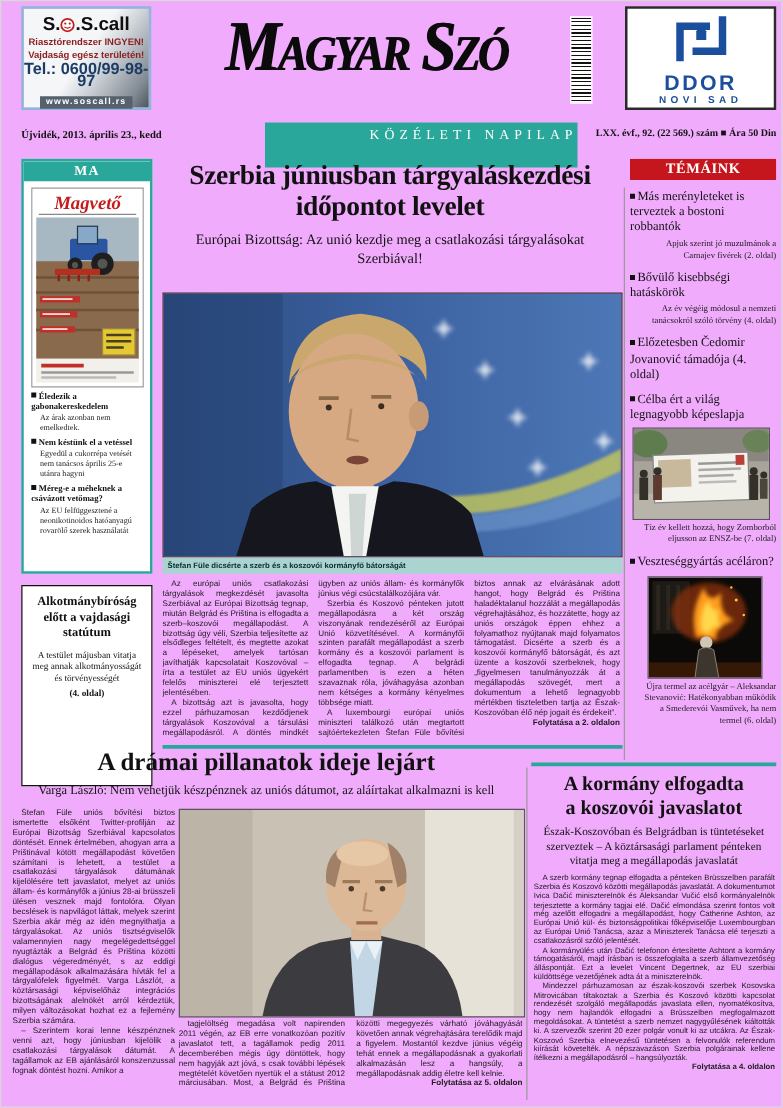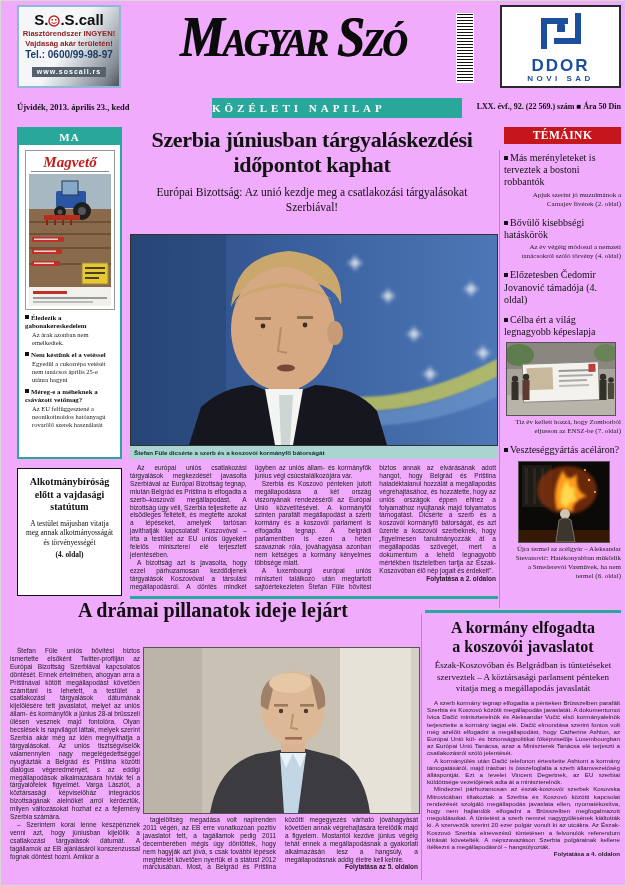--- a/index.html
+++ b/index.html
@@ -5,41 +5,41 @@
   html,body{margin:0;padding:0;}
   body{width:626px;height:886px;background:#e9e9e6;font-family:"Liberation Serif","DejaVu Serif",serif;color:#111;}
   #page{position:relative;width:626px;height:886px;background:#f0abfc;overflow:hidden;box-shadow:inset 0 0 0 1px #d8d8d4;}
   .sans{font-family:"Liberation Sans","DejaVu Sans",sans-serif;}
 
   
   .sos{position:absolute;left:17px;top:5px;width:104px;height:83px;border:2px solid #8fb8d8;background:linear-gradient(125deg,#f4f6f8 48%,#cfd4d9 62%,#828a93 88%,#4d545c);text-align:center;padding-top:5px;box-sizing:border-box;}
   .sos-title{font-weight:bold;font-size:15px;line-height:15px;color:#0e0e0e;}
   .sos-face{display:inline-block;vertical-align:-2px;}
   .sos-l1,.sos-l2{color:#8b1e1e;font-weight:bold;font-size:7.6px;line-height:10px;}
-  .sos-l3{color:#1c3c66;font-weight:bold;font-size:10px;line-height:10px;margin-top:1px;}
+  .sos-l3{color:#1c3c66;font-weight:bold;font-size:13px;line-height:10px;margin-top:1px;}
   .sos-l4{display:inline-block;margin-top:3px;padding:0 5px;background:#55626d;color:#fff;font-weight:bold;font-size:7px;line-height:10px;letter-spacing:1px;}
   .mast-title{position:absolute;left:125px;top:8px;width:335px;text-align:center;font-weight:bold;font-style:italic;font-variant:small-caps;font-size:50px;line-height:1;letter-spacing:-2px;transform:scaleY(1.14);transform-origin:top;color:#0b0b0b;text-shadow:1px 0 0 #0b0b0b;}
   .mast-site{position:absolute;left:125px;top:85px;width:335px;text-align:center;font-weight:bold;font-size:7px;letter-spacing:5px;color:#222;}
   .barcode{position:absolute;left:456px;top:13px;width:16px;height:68px;background:repeating-linear-gradient(180deg,#111 0 1px,#fff 1px 3px);border:1px solid #fff;}
   .ddor{position:absolute;left:500px;top:5px;width:121px;height:83px;border:2px solid #2a2a2a;background:#fff;text-align:center;box-sizing:border-box;padding-top:2px;}
   .ddor-name{color:#1c4e9e;font-weight:bold;font-size:17px;line-height:17px;letter-spacing:2px;}
   .ddor-city{color:#1c4e9e;font-weight:bold;font-size:8px;letter-spacing:3.5px;line-height:10px;}
   .dateline{position:absolute;left:17px;top:102px;font-size:8.5px;font-weight:bold;}
-  .tagline{position:absolute;left:212px;top:98px;width:250px;height:20px;background:#2aa79b;color:#fff;text-align:left;font-weight:bold;font-size:11px;letter-spacing:4px;line-height:20px;}
+  .tagline{position:absolute;left:212px;top:98px;width:250px;height:36px;background:#2aa79b;color:#fff;text-align:right;font-weight:normal;font-size:11px;letter-spacing:4px;line-height:20px;}
   .issue{position:absolute;right:5px;top:102px;width:220px;text-align:right;font-size:8px;font-weight:bold;}
 
   
   .ma-box{position:absolute;left:17px;top:127px;width:105px;height:332px;border:2px solid #2aa79b;background:#fff;box-sizing:border-box;overflow:hidden;}
   .ma-head{background:#2aa79b;color:#fff;text-align:center;font-weight:bold;font-size:11px;height:16px;line-height:16px;letter-spacing:1px;}
   .ma-cover{display:block;margin:5px auto 3px;width:88px;height:158px;border:1px solid #999;}
   .ma-item{margin:4px 5px 0 6px;}
   .ma-title{font-weight:bold;font-size:6.9px;line-height:1.18;}
   .ma-text{margin-left:7px;margin-top:1px;font-size:6.5px;line-height:1.22;color:#222;}
   .sq{display:inline-block;width:4px;height:4px;background:#111;margin-right:2px;vertical-align:1px;}
-  .statute{position:absolute;left:17px;top:468px;width:105px;height:128px;border:1px solid #111;box-sizing:border-box;text-align:center;padding:7px 5px 0;background:#fff;}
+  .statute{position:absolute;left:17px;top:468px;width:105px;height:161px;border:1px solid #111;box-sizing:border-box;text-align:center;padding:7px 5px 0;background:#fff;}
   .statute-t{font-weight:bold;font-size:10px;line-height:1.25;}
   .statute-x{font-size:7.4px;line-height:1.3;margin-top:5px;}
   .statute-p{font-weight:bold;font-size:7.4px;margin-top:3px;}
 
   
   .lead-h{position:absolute;left:126px;top:127px;width:372px;text-align:center;font-weight:bold;font-size:22px;line-height:1.15;letter-spacing:-0.3px;}
   .lead-s{position:absolute;left:146px;top:185px;width:332px;text-align:center;font-size:11.5px;line-height:1.3;}
   .lead-photo{position:absolute;left:130px;top:234px;width:366px;height:210px;border:1px solid #333;overflow:hidden;}
   .lead-cap{position:absolute;left:130px;top:446px;width:368px;height:13px;background:#a9d4cf;color:#0c2a33;font-weight:bold;font-size:6.2px;line-height:13px;padding-left:4px;box-sizing:border-box;}
   .lead-body{position:absolute;left:130px;top:464px;width:366px;height:129px;column-count:3;column-gap:8px;font-size:6.5px;line-height:7.9px;text-align:justify;overflow:hidden;color:#1b1b1b;}
@@ -77,21 +77,21 @@
 <div id="page">
 
   <div class="sos sans">
     <div class="sos-title"><span>S.</span><span class="sos-face"><svg width="12" height="12" viewBox="0 0 12 12">
             <circle cx="6" cy="6" r="5" fill="#fff" stroke="#c02020" stroke-width="1.4"></circle>
             <circle cx="4.2" cy="4.8" r="0.9" fill="#c02020"></circle>
             <circle cx="7.8" cy="4.8" r="0.9" fill="#c02020"></circle>
             <path d="M3.5,7.5 Q6,9.5 8.5,7.5" fill="none" stroke="#c02020" stroke-width="1"></path>
           </svg></span><span>.S.call</span></div>
     <div class="sos-l1">Riasztórendszer INGYEN!</div>
-    <div class="sos-l2">Vajdaság akár területén!</div>
+    <div class="sos-l2">Vajdaság egész területén!</div>
     <div class="sos-l3">Tel.: 0600/99-98-97</div>
     <div class="sos-l4">www.soscall.rs</div>
   </div>
 
   <div class="mast-title">Magyar Szó</div>
   <div class="barcode"></div>
 
   <div class="ddor sans">
     <span><svg width="58" height="44" viewBox="0 0 58 44">
           <g fill="none" stroke="#1c4e9e" stroke-width="6">
@@ -161,21 +161,21 @@
       <div class="ma-text">Az EU felfüggesztené a neonikotinoidos hatóanyagú rovarölő szerek használatát</div>
     </div>
   </div>
 
   <div class="statute">
     <div class="statute-t">Alkotmánybíróság előtt a vajdasági statútum</div>
     <div class="statute-x">A testület májusban vitatja meg annak alkotmányosságát és törvényességét</div>
     <div class="statute-p">(4. oldal)</div>
   </div>
 
-  <div class="lead-h">Szerbia júniusban tárgyaláskezdési időpontot kaphat</div>
+  <div class="lead-h">Szerbia júniusban tárgyaláskezdési időpontot levelet</div>
   <div class="lead-s">Európai Bizottság: Az unió kezdje meg a csatlakozási tárgyalásokat Szerbiával!</div>
 
   <div class="lead-photo">
     <svg width="366" height="210" viewBox="0 0 366 210" preserveAspectRatio="none">
       <defs>
         <linearGradient id="pbg" x1="0" y1="0" x2="1" y2="0">
             <stop offset="0" stop-color="#2c4a7e"></stop>
             <stop offset=".45" stop-color="#3a5f9e"></stop>
             <stop offset="1" stop-color="#4d77b6"></stop>
           </linearGradient>
@@ -298,20 +298,21 @@
           <rect y="68" width="90" height="12" fill="#5a2408" opacity=".55"></rect>
           <circle cx="46" cy="52" r="5" fill="#cfc6b4"></circle>
           <path d="M37,80 L40,58 Q46,54 52,58 L56,80 Z" fill="#3c362e" stroke="#8a8274" stroke-width="0.8"></path>
         </svg>
       </span>
       <div class="t-text">Újra termel az acélgyár – Aleksandar Stevanović: Hatékonyabban működik a Smederevói Vasművek, ha nem termel (6. oldal)</div>
     </div>
   </div>
 
   <div class="drama-h">A drámai pillanatok ideje lejárt</div>
+  <div class="drama-s">Varga László: Nem vehetjük készpénznek az uniós dátumot, az aláírtakat alkalmazni is kell</div>
 
   <div class="drama-c1 sans">
     <p>Štefan Füle uniós bővítési biztos ismertette elsőként Twitter-profilján az Európai Bizottság Szerbiával kapcsolatos döntését. Ennek értelmében, ahogyan arra a Prištinával kötött megállapodást követően számítani is lehetett, a testület a csatlakozási tárgyalások dátumának kijelölésére tett javaslatot, melyet az uniós állam- és kormányfők a június 28-ai brüsszeli ülésen vesznek majd fontolóra. Olyan becslések is napvilágot láttak, melyek szerint Szerbia akár még az idén megnyithatja a tárgyalásokat. Az uniós tisztségviselők valamennyien nagy megelégedettséggel nyugtázták a Belgrád és Priština közötti dialógus végeredményét, s az eddigi megállapodások alkalmazására hívták fel a tárgyalófelek figyelmét. Varga Lászlót, a köztársasági képviselőház integrációs bizottságának alelnökét arról kérdeztük, milyen változásokat hozhat ez a fejlemény Szerbia számára.</p>
     <p>– Szerintem korai lenne készpénznek venni azt, hogy júniusban kijelölik a csatlakozási tárgyalások dátumát. A tagállamok az EB ajánlásáról konszenzussal fognak döntést hozni. Amikor a</p>
   </div>
 
   <div class="drama-photo">
     <svg width="275" height="165" viewBox="0 0 275 165" preserveAspectRatio="none">
       <rect width="275" height="165" fill="#c9c2b4"></rect>
       <rect x="196" width="79" height="165" fill="#e6e2d8"></rect>

